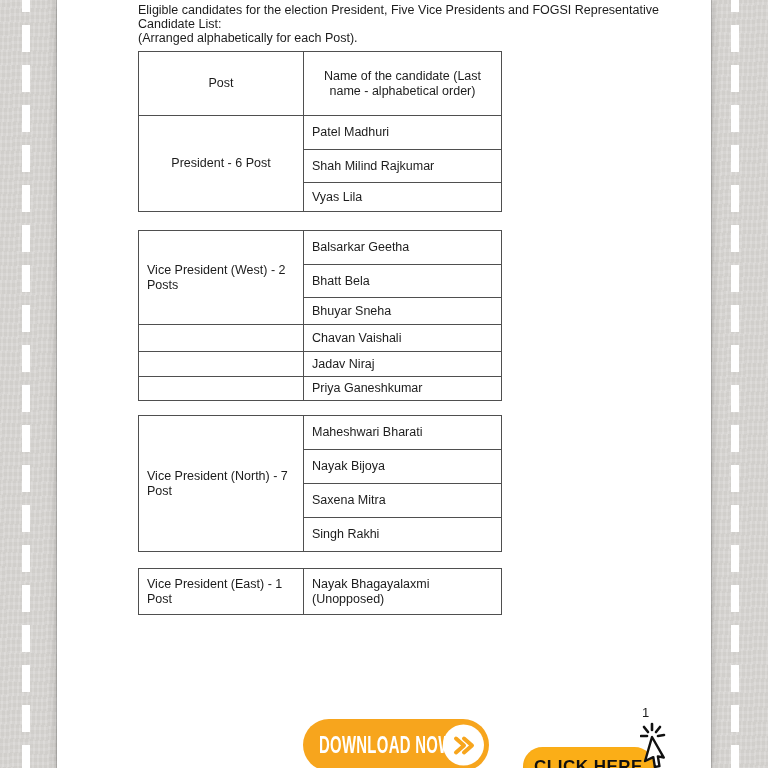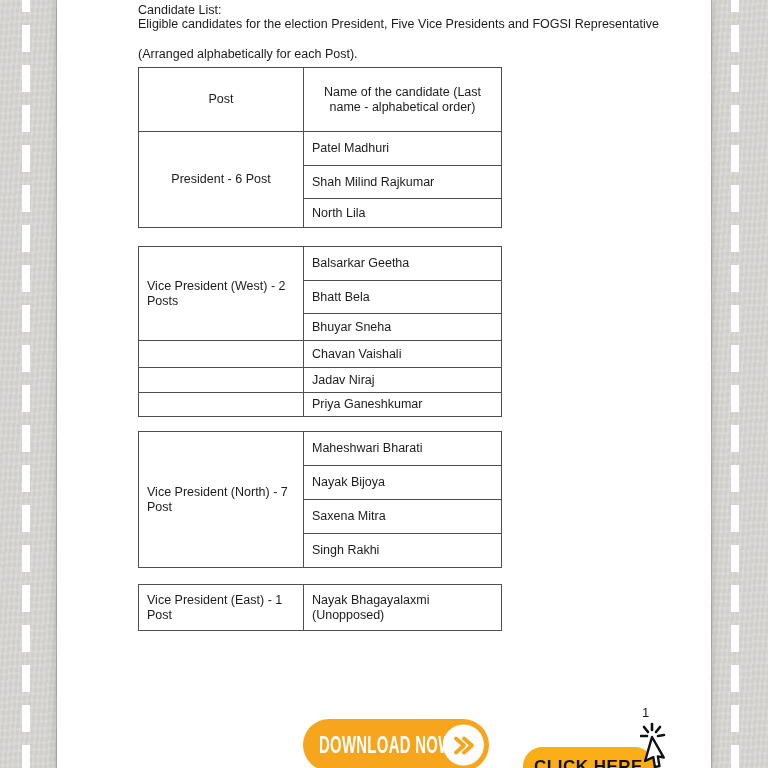--- a/index.html
+++ b/index.html
@@ -26,21 +26,21 @@
     position:absolute; left:57px; top:0; width:654px; height:768px;
     background:#ffffff;
     box-shadow: -1px 0 0 rgba(0,0,0,.14), 1px 0 0 rgba(0,0,0,.14), 0 0 9px rgba(0,0,0,.20);
   }
   .content {
     position:absolute; left:81px; top:0; width:545px;
     color:#1c1c1c; font-size:12.5px; line-height:14px;
   }
   .heading div { white-space:nowrap; }
   .heading { padding-top:3px; }
-  .subheading { margin-top:16px; }
+  .subheading { margin-top:0; }
 
   table.ctable { border-collapse:collapse; table-layout:fixed; width:363px; }
   table.ctable td {
     border:1px solid #4f4f4f; padding:0 8px; vertical-align:middle;
     font-size:12.5px; line-height:14.5px; color:#1c1c1c;
     white-space:pre-line; overflow:hidden;
   }
   td.center { text-align:center; }
   .t1 { margin-top:6px; }
   .t2 { margin-top:18px; }
@@ -80,22 +80,22 @@
 <body>
 
 <div class="screen">
   <div class="dash dash-left"></div>
   <div class="dash dash-right"></div>
 
   <div class="page">
     <div class="content">
 
       <div class="heading">
+        <div>Eligible candidates for the election President, Five Vice Presidents and FOGSI Representative</div>
         <div>Candidate List:</div>
-        <div>Eligible candidates for the election President, Five Vice Presidents and FOGSI Representative</div>
       </div>
       <div class="subheading">(Arranged alphabetically for each Post).</div>
 
       <table class="ctable t1">
         <colgroup>
             <col style="width:165px">
             <col style="width:198px">
           </colgroup>
         <tbody>
           <tr style="height:64px">
@@ -104,21 +104,21 @@
 name - alphabetical order)</td>
           </tr>
           <tr style="height:34px">
             <td class="center" rowspan="3">President - 6 Post</td>
             <td>Patel Madhuri</td>
           </tr>
           <tr style="height:33px">
               <td>Shah Milind Rajkumar</td>
             </tr>
           <tr style="height:29px">
-              <td>North Lila</td>
+              <td>Vyas Lila</td>
             </tr>
         </tbody>
       </table>
 
       <table class="ctable t2">
         <colgroup>
             <col style="width:165px">
             <col style="width:198px">
           </colgroup>
         <tbody>

